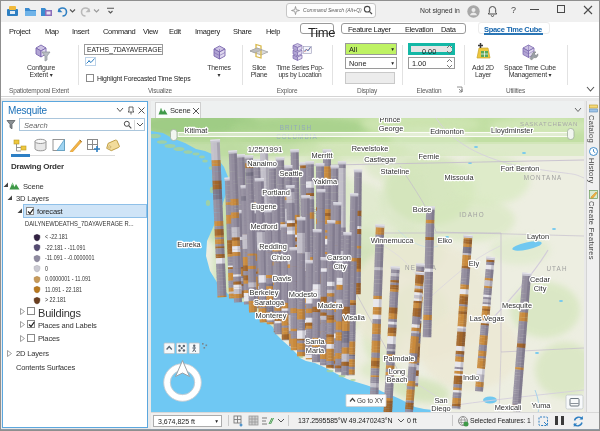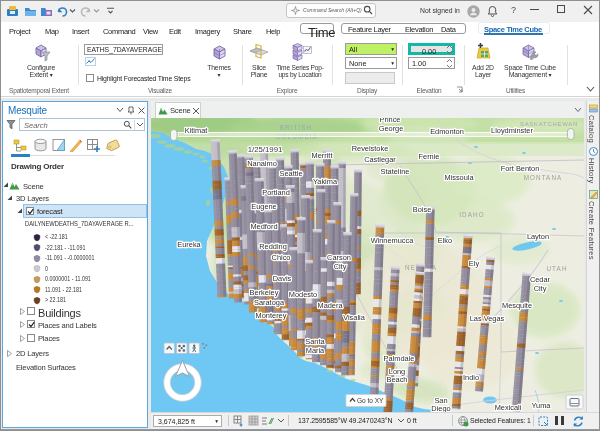--- a/index.html
+++ b/index.html
@@ -415,21 +415,21 @@
     </svg>
   </div>
 <div class="abs" style="left:27px;top:333.5px;width:8px;height:8px;background:#fff;border:1px solid #8a8a8a"></div>
 <div class="abs" style="left:38px;top:334px;font-size:7.6px;letter-spacing:-0.2px;color:#333">Places</div>
 <div class="ico" style="left:7px;top:350px">
     <svg width="5" height="7">
       <path d="M0.5 0.5 L4.5 3.5 L0.5 6.5 Z" fill="none" stroke="#888" stroke-width="0.8"></path>
     </svg>
   </div>
 <div class="abs" style="left:16px;top:348.5px;font-size:7.6px;letter-spacing:-0.2px;color:#333">2D Layers</div>
-<div class="abs" style="left:16px;top:362.5px;font-size:7.6px;letter-spacing:-0.2px;color:#333">Elevation Surfaces</div>
+<div class="abs" style="left:16px;top:362.5px;font-size:7.6px;letter-spacing:-0.2px;color:#333">Contents Surfaces</div>
 
 <div class="abs" style="left:151px;top:101px;width:433px;height:17px;background:#eef0f0"></div>
 <div class="abs" style="left:155px;top:102px;width:46px;height:16px;background:#fcfdfd;border:1px solid #cfcfcf;border-bottom:none"></div>
 <div class="ico" style="left:158px;top:105.5px">
     <svg width="10" height="9">
       <path d="M0.5 8.5 L3 2 L5 6 L6.5 3.5 L9.5 8.5 Z" fill="#3f9948"></path>
       <path d="M3 2 L2 4.5 h2 Z" fill="#7fc487"></path>
     </svg>
   </div>
 <div class="abs" style="left:170px;top:106px;font-size:7.6px;letter-spacing:-0.2px;color:#333">Scene</div>

